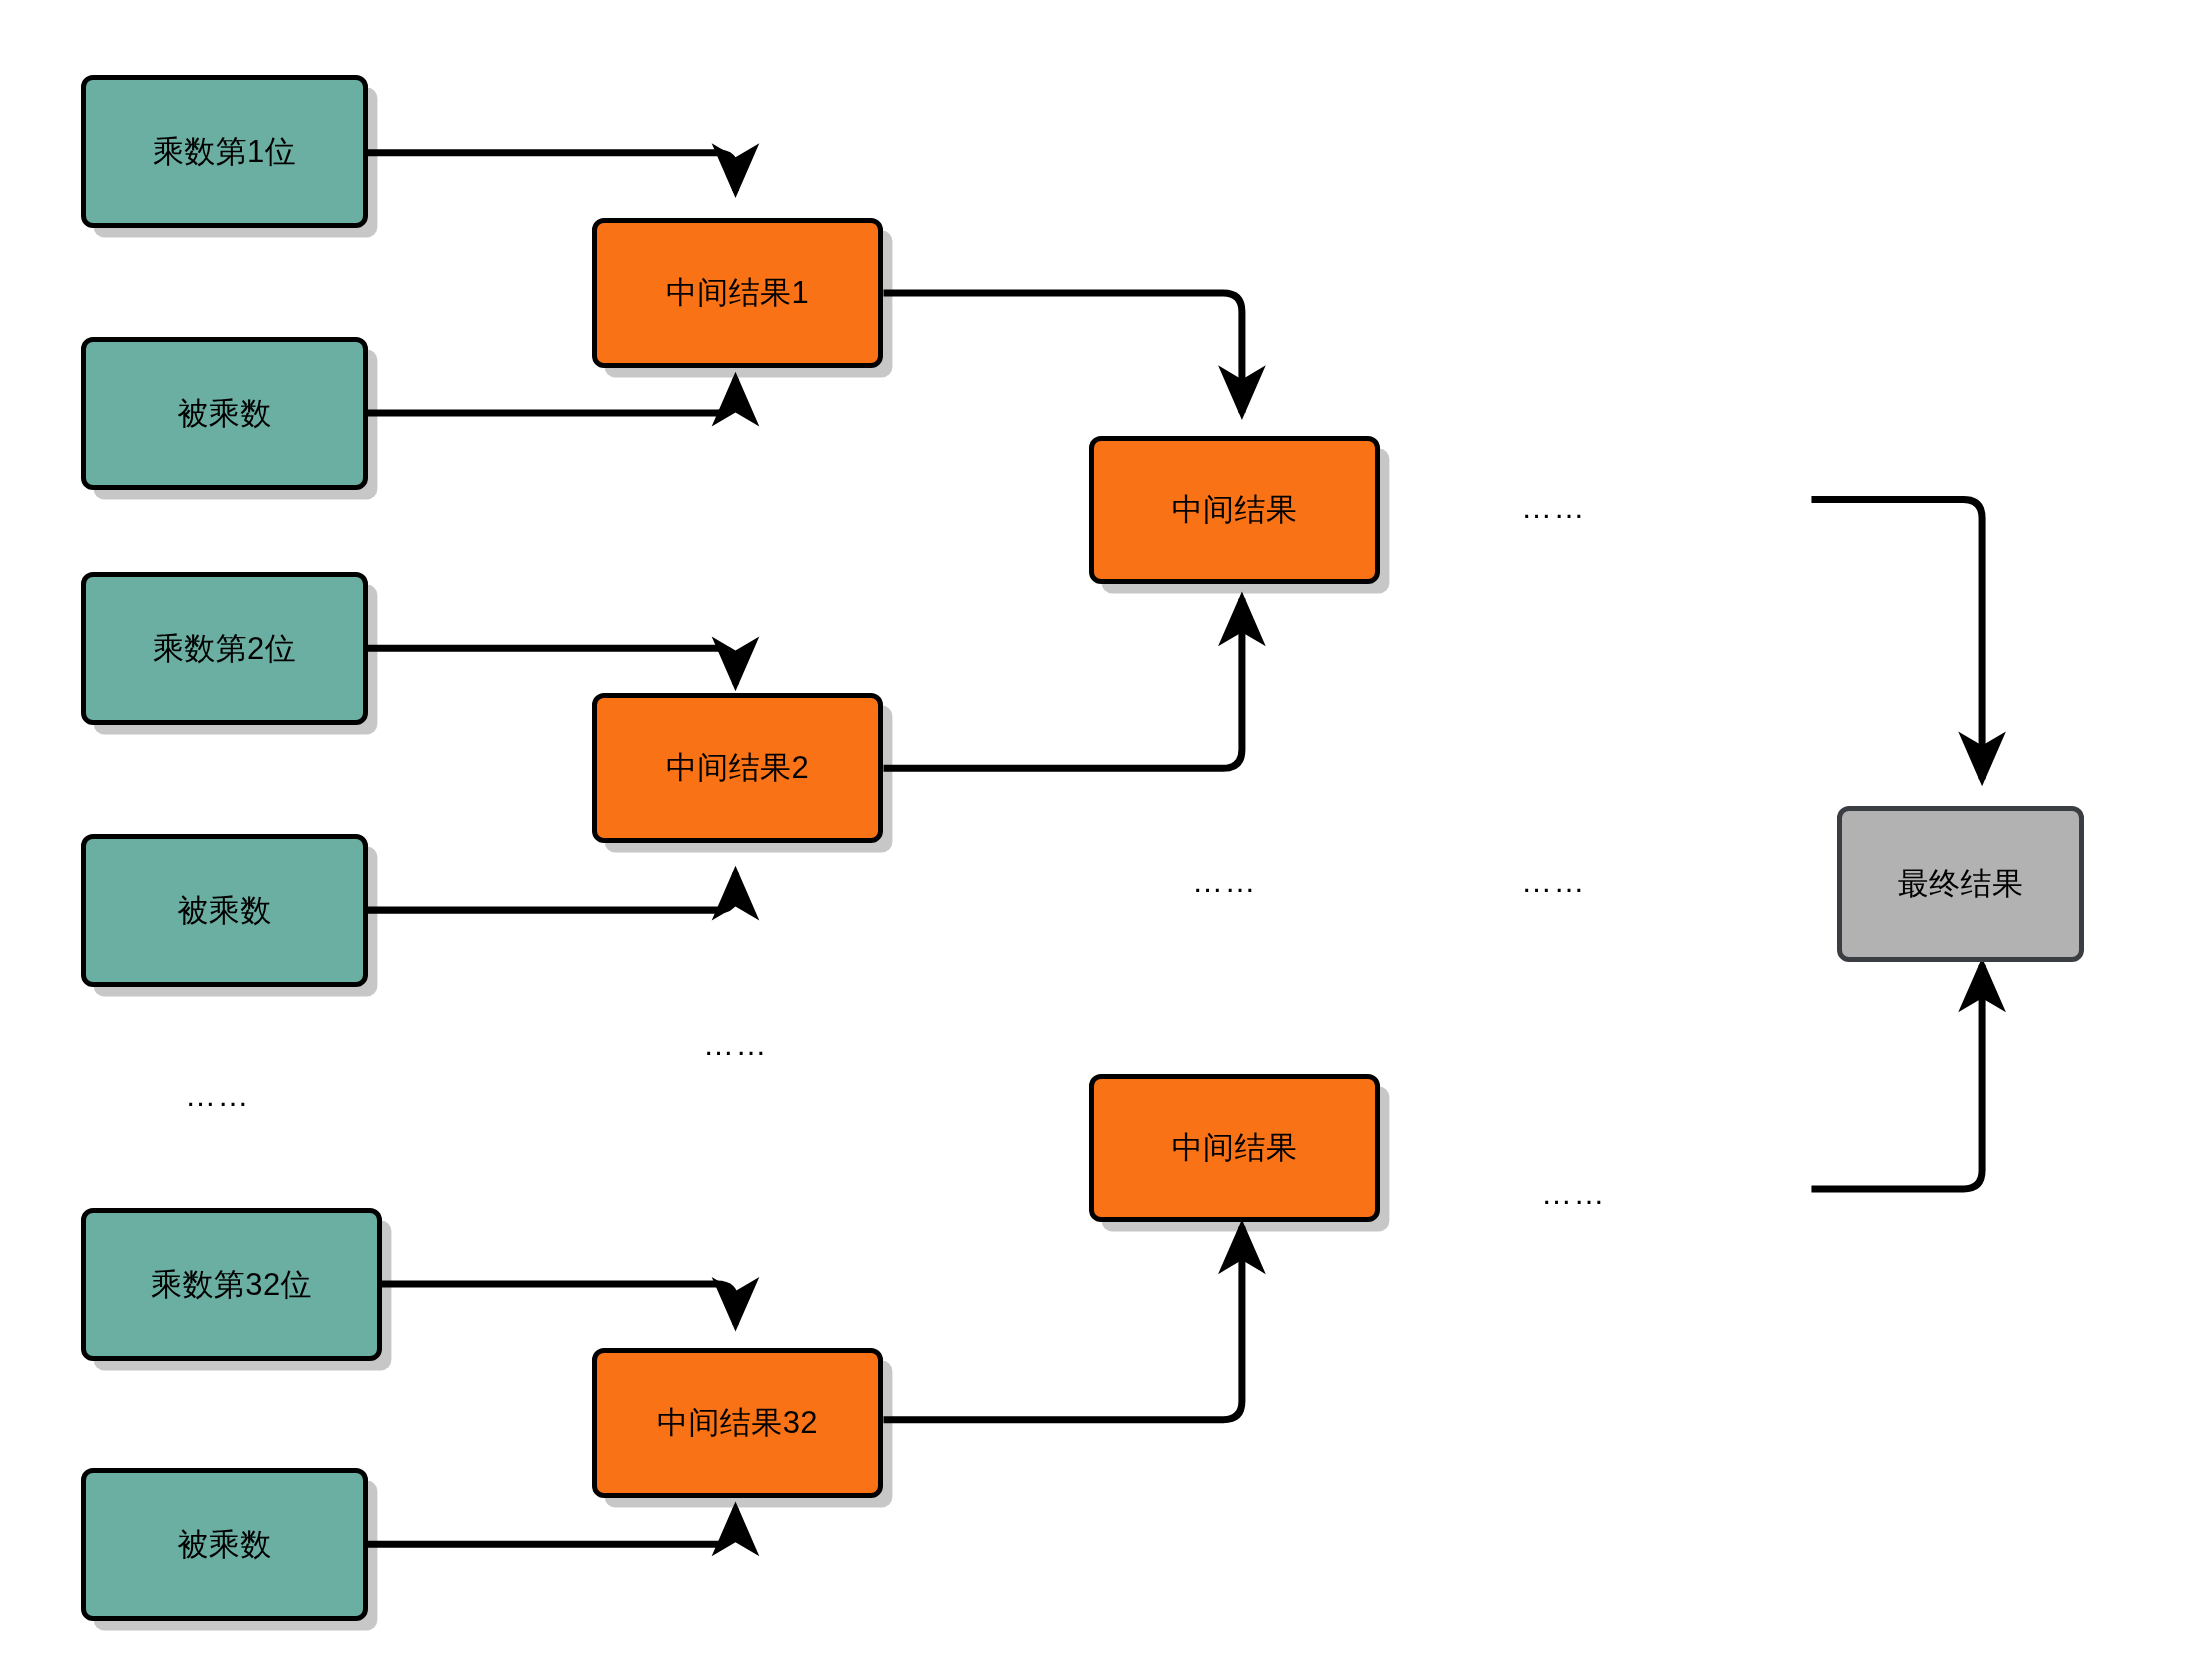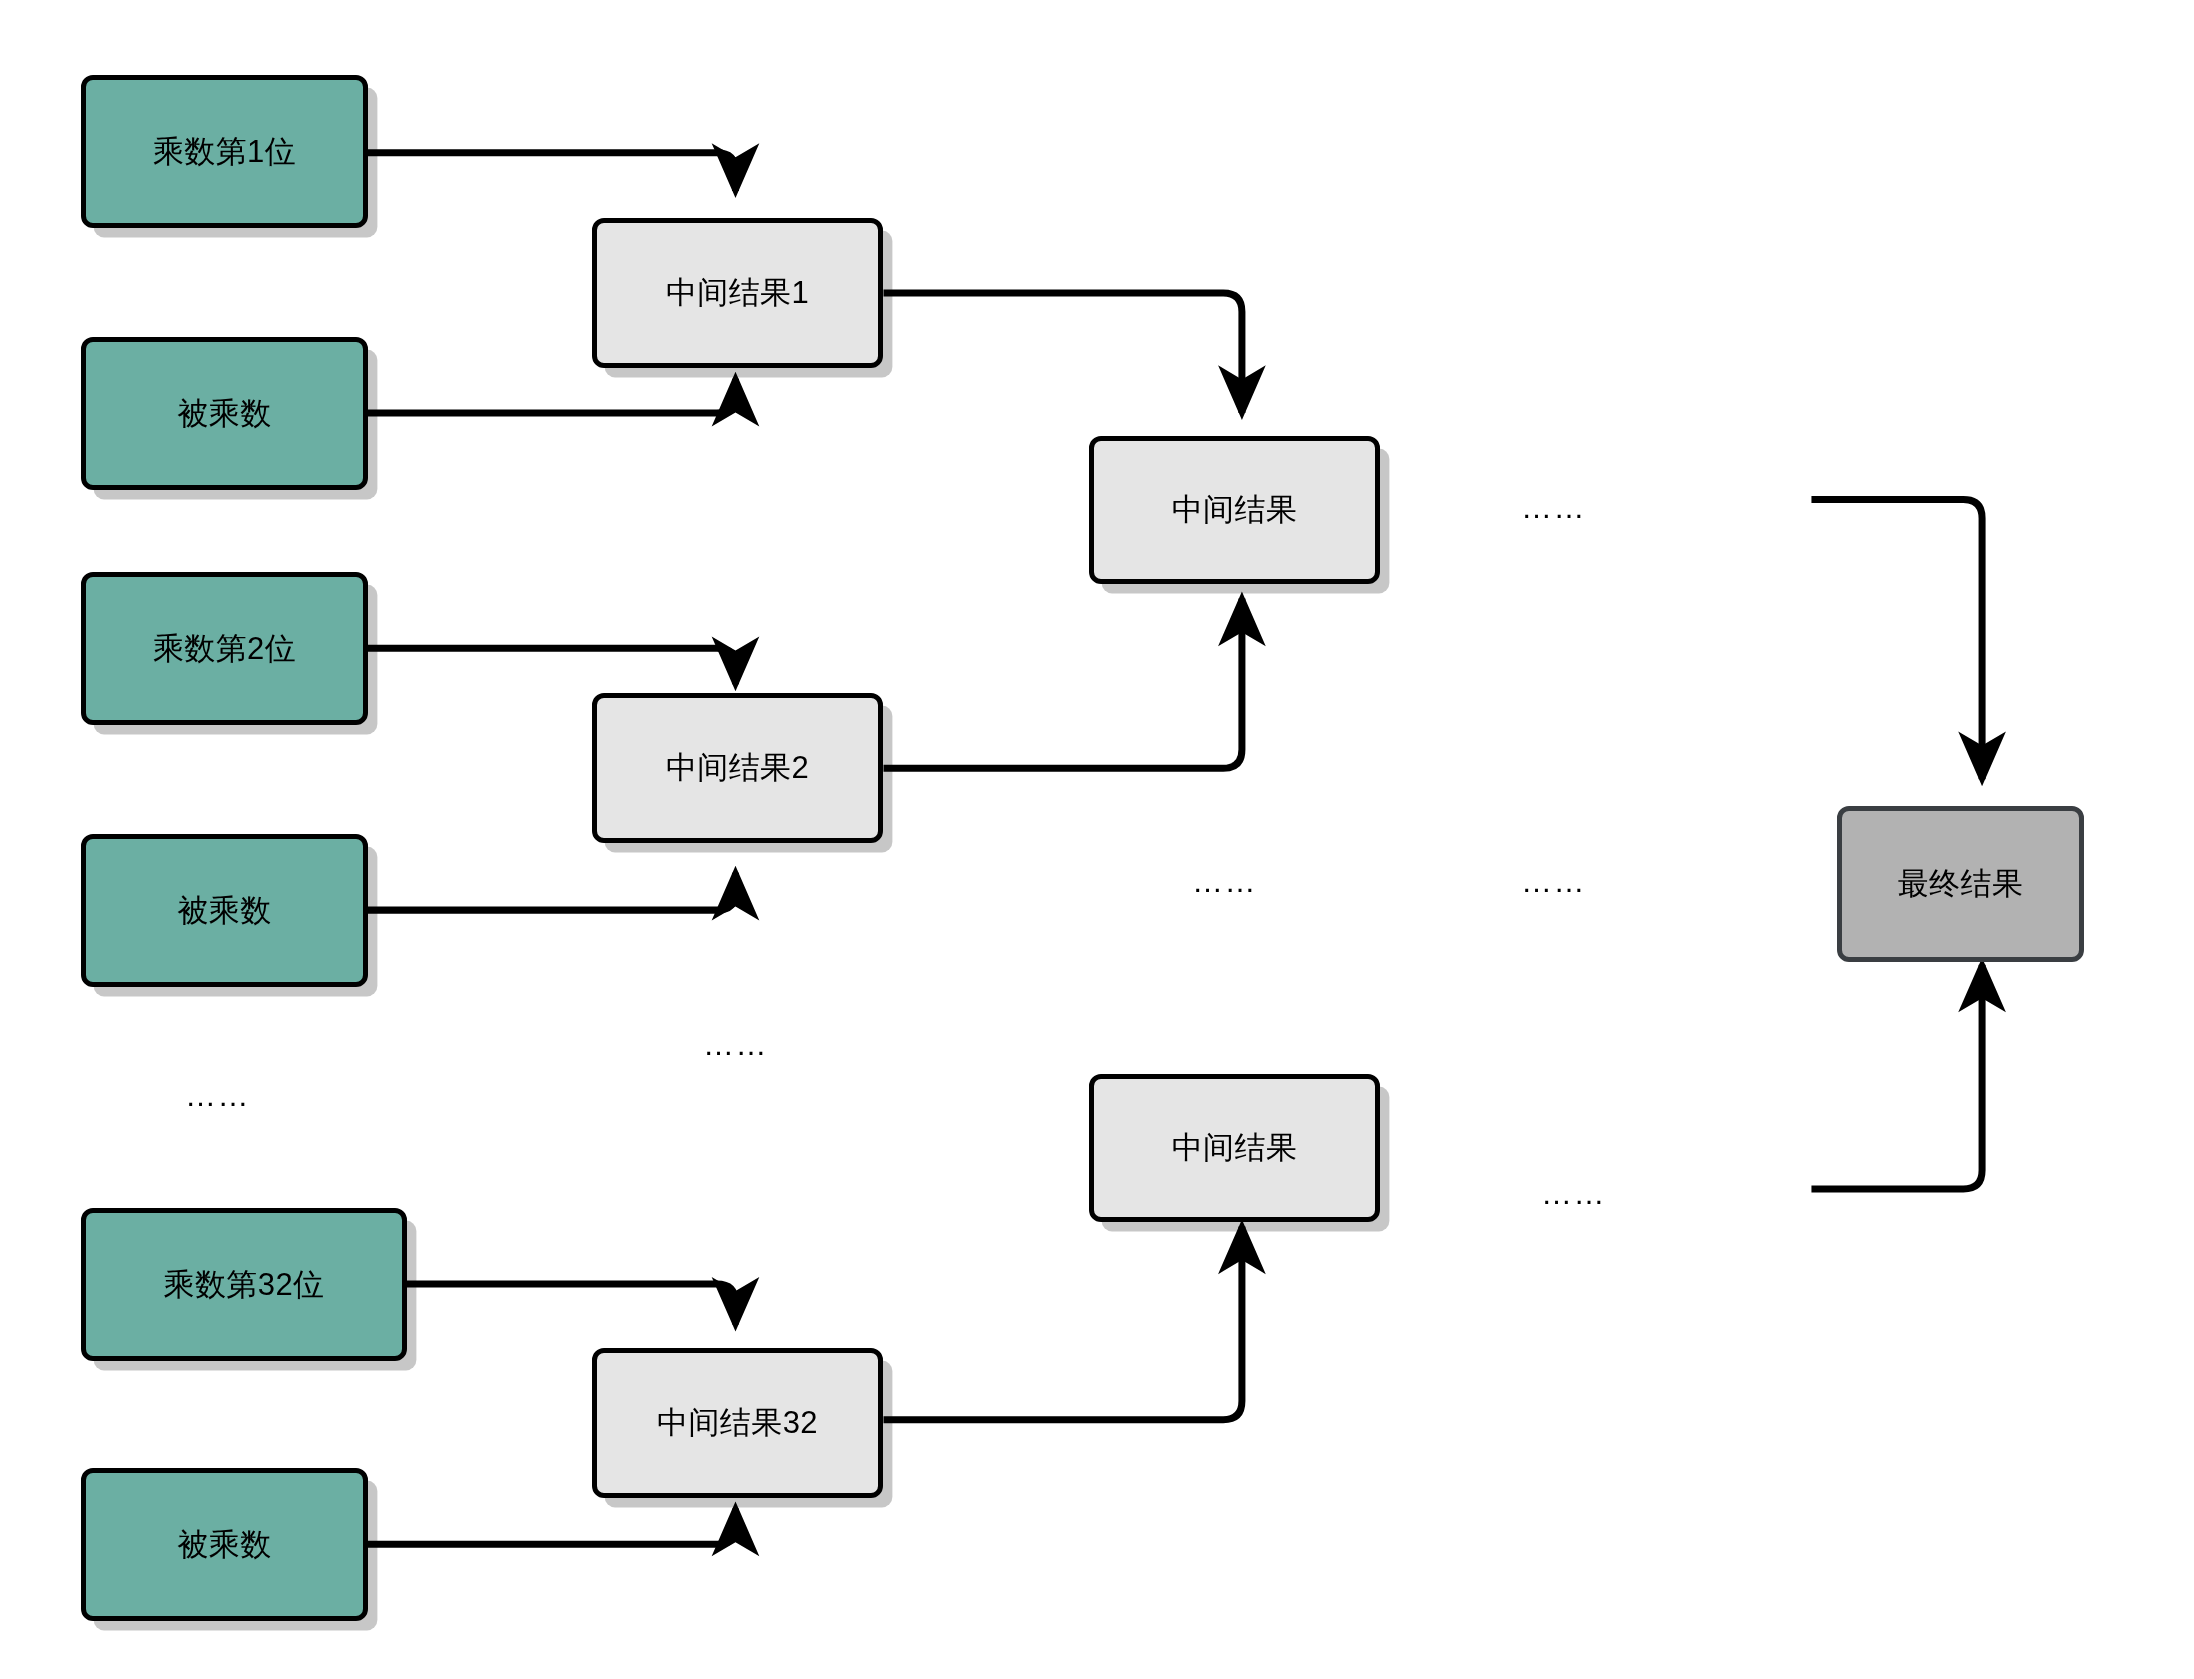--- a/index.html
+++ b/index.html
@@ -38,21 +38,21 @@
     line-height: 1.15;
     letter-spacing: 0.4px;
     white-space: nowrap;
   }
   .node-green {
     background: #6BAFA3;
     border: 5.5px solid #000000;
     box-shadow: 11px 11px 0 -1.6px rgba(0,0,0,0.22);
   }
   .node-gray {
-    background: #e5e5e5;
+    background: #f97316;
     border: 5.5px solid #000000;
     box-shadow: 11px 11px 0 -1.6px rgba(0,0,0,0.22);
   }
   .node-final {
     background: #B2B2B2;
     border: 5.5px solid #3A3E42;
     box-shadow: none;
   }
   .node-label {
     font-size: 31px;
@@ -117,21 +117,21 @@
   </div>
 
   <div class="node node-green" style="left:81px; top:572px; width:287px; height:153px;">
     <span class="node-label">乘数第2位</span>
   </div>
 
   <div class="node node-green" style="left:81px; top:834px; width:287px; height:153px;">
     <span class="node-label">被乘数</span>
   </div>
 
-  <div class="node node-green" style="left:81px; top:1208px; width:326px; height:153px;">
+  <div class="node node-green" style="left:81px; top:1208px; width:301px; height:153px;">
     <span class="node-label">乘数第32位</span>
   </div>
 
   <div class="node node-green" style="left:81px; top:1468px; width:287px; height:153px;">
     <span class="node-label">被乘数</span>
   </div>
 
   <div class="node node-gray" style="left:592px; top:218px; width:291px; height:150px;">
     <span class="node-label">中间结果1</span>
   </div>

